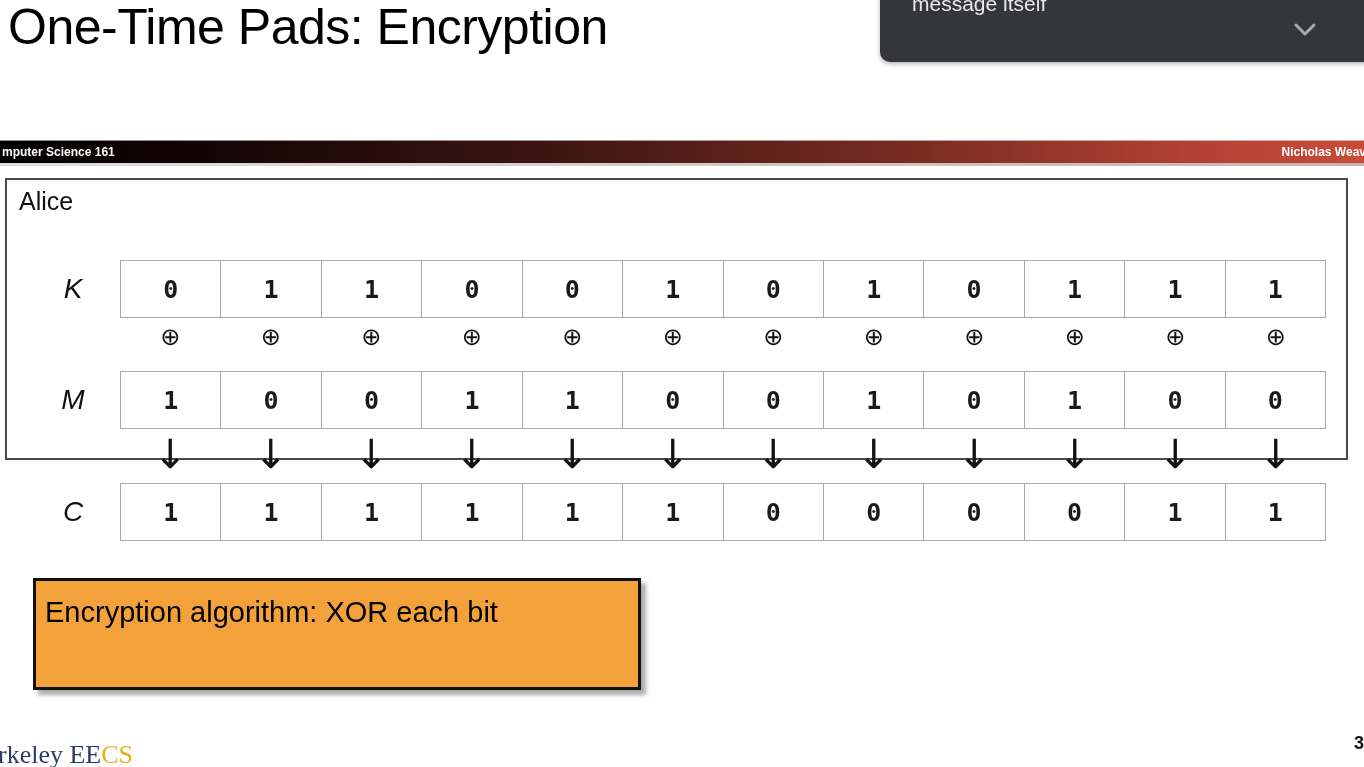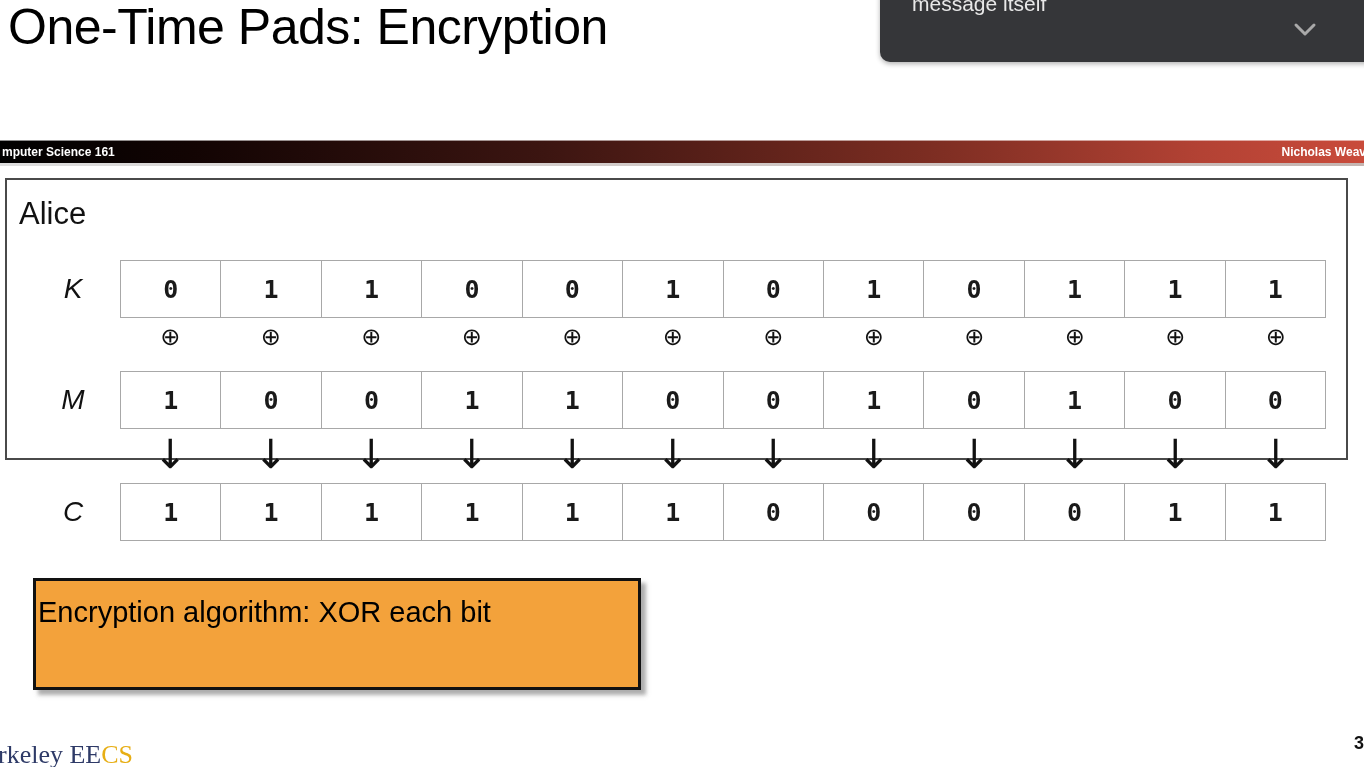--- a/index.html
+++ b/index.html
@@ -47,22 +47,22 @@
     position:absolute; left:0; top:163px; width:1364px; height:3px;
     background:linear-gradient(90deg, rgba(120,120,120,0.25), rgba(110,70,60,0.40));
   }
 
   
   .alice-box {
     position:absolute; left:5px; top:178px; width:1343px; height:282px;
     border:2px solid #4a4a4a; background:#ffffff;
   }
   .alice-label {
-    position:absolute; left:19px; top:196px;
-    font-size:31px; color:#111;
+    position:absolute; left:19px; top:187px;
+    font-size:25px; color:#111;
   }
 
   
   .row-label {
     position:absolute; left:50px; width:46px; text-align:center;
     font-size:28px; font-style:italic; color:#111; z-index:3;
   }
   .row-label.k { top:273px; }
   .row-label.m { top:384px; }
   .row-label.c { top:496px; }
@@ -94,21 +94,21 @@
     font-family:"DejaVu Sans", sans-serif; color:#111;
   }
   .sym-row.xor .sym { font-size:24px; }
   .sym-row.arrows .sym { font-size:40px; line-height:48px; }
 
   
   .caption-box {
     position:absolute; left:33px; top:578px; width:608px; height:112px;
     background:#f3a23b; border:3px solid #111;
     box-shadow:5px 5px 4px rgba(105,105,105,0.55);
-    padding:11px 2px; color:#000;
+    padding:11px 9px; color:#000;
   }
   .caption-box .cap-line { font-size:29px; line-height:40px; white-space:nowrap; }
   .caption-box .it { font-style:italic; }
 
   
   .footer-logo {
     position:absolute; left:-2px; top:740px;
     font-family:"Liberation Serif", serif; font-size:26px; white-space:nowrap;
   }
   .footer-logo .logo-blue { color:#2e3a67; }

